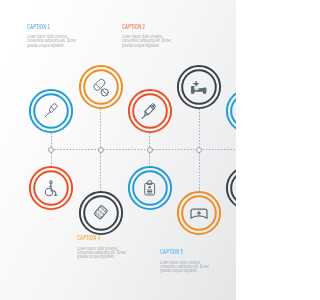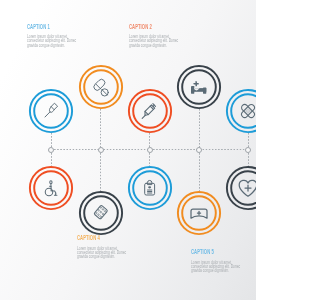--- a/index.html
+++ b/index.html
@@ -1,18 +1,18 @@
 <!DOCTYPE html>
 <html><head>
 <meta charset="utf-8">
 <title>Medical Infographic</title>
 <style>
   html,body{margin:0;padding:0;background:#fff;}
   body{width:300px;height:300px;overflow:hidden;font-family:"Liberation Sans",sans-serif;}
-  #stage{position:relative;width:256px;height:300px;overflow:hidden;
+  #stage{position:relative;width:236px;height:300px;overflow:hidden;
     background:linear-gradient(117deg,#ffffff 0%,#ffffff 10%,#f6f6f7 52%,#e9eaec 88%,#e4e5e7 100%);
   }
 
   .caption{position:absolute;}
   .cap-title{font-size:7.15px;font-weight:bold;letter-spacing:0.1px;
     line-height:5.2px;white-space:nowrap;margin:0;
     transform:scaleX(0.585);transform-origin:0 0;}
   .cap-body{font-size:4.5px;line-height:4.3px;color:#a7abaf;margin:5.4px 0 0 0;
     width:70px;font-weight:normal;white-space:pre-line;
     transform:scaleX(0.735);transform-origin:0 0;}
@@ -34,33 +34,33 @@
 </head>
 <body>
 
 <div id="stage">
     <div class="caption" style="left: 26.6px; top: 24.6px;">
       <div class="cap-title" style="color: rgb(110, 187, 230);">CAPTION 1</div>
       <div class="cap-body">Lorem ipsum dolor sit amet,
 consectetur adipiscing elit. Donec
 gravida congue dignissim.</div>
     </div>
-    <div class="caption" style="left: 129px; top: 24.6px;">
+    <div class="caption" style="left: 122px; top: 24.6px;">
       <div class="cap-title" style="color: rgb(240, 138, 107);">CAPTION 2</div>
       <div class="cap-body">Lorem ipsum dolor sit amet,
 consectetur adipiscing elit. Donec
 gravida congue dignissim.</div>
     </div>
     <div class="caption" style="left: 76.6px; top: 236px;">
       <div class="cap-title" style="color: rgb(245, 177, 90);">CAPTION 4</div>
       <div class="cap-body">Lorem ipsum dolor sit amet,
 consectetur adipiscing elit. Donec
 gravida congue dignissim.</div>
     </div>
-    <div class="caption" style="left: 191px; top: 250px;">
+    <div class="caption" style="left: 160px; top: 250px;">
       <div class="cap-title" style="color: rgb(110, 187, 230);">CAPTION 5</div>
       <div class="cap-body">Lorem ipsum dolor sit amet,
 consectetur adipiscing elit. Donec
 gravida congue dignissim.</div>
     </div>
     <div class="hline" style="left: 51px; top: 149px; width: 197.3px;"></div>
     <div class="vline" style="left: 50.5px; top: 133.4px; height: 16.1px;"></div>
     <div class="vline" style="left: 100px; top: 108.8px; height: 40.7px;"></div>
     <div class="vline" style="left: 149.3px; top: 133.4px; height: 16.1px;"></div>
     <div class="vline" style="left: 198.5px; top: 108.8px; height: 40.7px;"></div>

